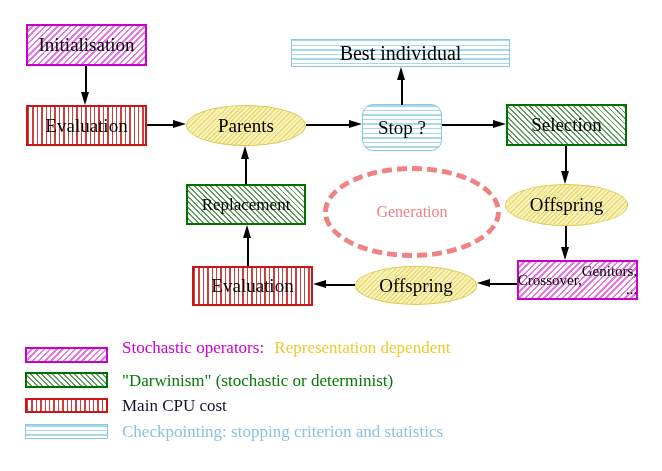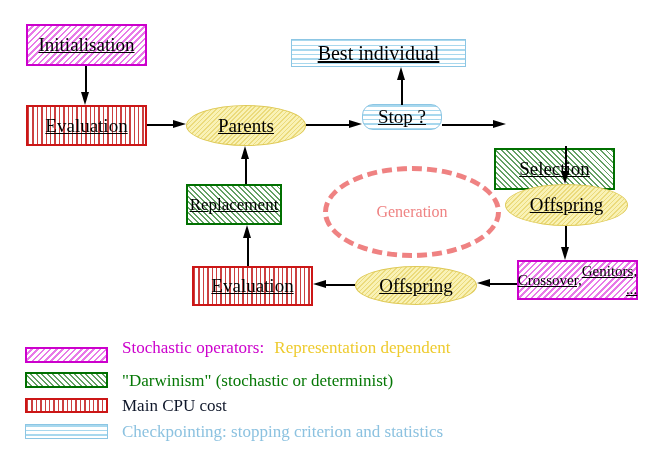--- a/index.html
+++ b/index.html
@@ -2,21 +2,21 @@
 <html><head>
 <meta charset="utf-8">
 <style>
   html,body { margin:0; padding:0; background:#ffffff; }
   #canvas {
     position:relative; width:662px; height:471px; background:#ffffff;
     font-family:"Liberation Serif","DejaVu Serif",serif; overflow:hidden;
   }
   .node {
     position:absolute; display:flex; align-items:center; justify-content:center;
-    box-sizing:border-box; color:#000; font-size:19px; text-align:right;text-decoration:underline;
+    box-sizing:border-box; color:#000; font-size:19px; text-align:right;
   }
   
   .hatch-magenta {
     background:repeating-linear-gradient(135deg,#ffffff 0 2.6px,#e87ae8 2.6px 4.4px);
     border:2px solid #cc00cc;
   }
   .hatch-green {
     background:repeating-linear-gradient(45deg,#ffffff 0 2.6px,#64a064 2.6px 3.9px);
     border:2px solid #007000;
   }
@@ -53,38 +53,38 @@
 <body>
 
 <div id="canvas">
 
   <div class="node hatch-magenta" style="left:26px; top:24px; width:121px; height:42px;">Initialisation</div>
 
   <div class="node stripes-red" style="left:26px; top:105px; width:121px; height:41px;">Evaluation</div>
 
   <div class="node fill-yellow ellipse" style="left:186px; top:105px; width:120px; height:41px;">Parents</div>
 
-  <div class="node stripes-cyan" style="left:291px; top:39px; width:175px; height:28px; font-size:20px;">Best individual</div>
+  <div class="node stripes-cyan" style="left:291px; top:39px; width:219px; height:28px; font-size:20px;">Best individual</div>
 
-  <div class="node stripes-cyan rounded" style="left:362px; top:104px; width:80px; height:26px;">Stop ?</div>
+  <div class="node stripes-cyan rounded" style="left:362px; top:104px; width:80px; height:47px;">Stop ?</div>
 
-  <div class="node hatch-green" style="left:494px; top:104px; width:121px; height:42px;margin-top:44px;">Selection</div>
+  <div class="node hatch-green" style="left:506px; top:104px; width:121px; height:42px;">Selection</div>
 
   <div class="node fill-yellow ellipse" style="left:505px; top:184px; width:123px; height:42px;">Offspring</div>
 
   <div class="node hatch-magenta two-line" style="left:517px; top:260px; width:121px; height:40px;">
     <span>Crossover,</span>
     <span>Genitors, ...</span>
   </div>
 
   <div class="node fill-yellow ellipse" style="left:355px; top:266px; width:122px; height:39px;">Offspring</div>
 
   <div class="node stripes-red" style="left:192px; top:266px; width:121px; height:40px;">Evaluation</div>
 
-  <div class="node hatch-green" style="left:186px; top:184px; width:96px; height:41px; font-size:17px;">Replacement</div>
+  <div class="node hatch-green" style="left:186px; top:184px; width:120px; height:41px; font-size:17px;">Replacement</div>
 
   <div class="dashed-ellipse" style="left:323px; top:166px; width:168px; height:82px;">Generation</div>
 
   <div>
     <div class="line" style="left:85px; top:66px; width:1.5px; height:27px;"></div>
     <div class="head down" style="left:81px; top:92px;"></div>
   </div>
   <div>
     <div class="line" style="left:147px; top:124px; width:27px; height:1.5px;"></div>
     <div class="head right" style="left:173px; top:120px;"></div>

